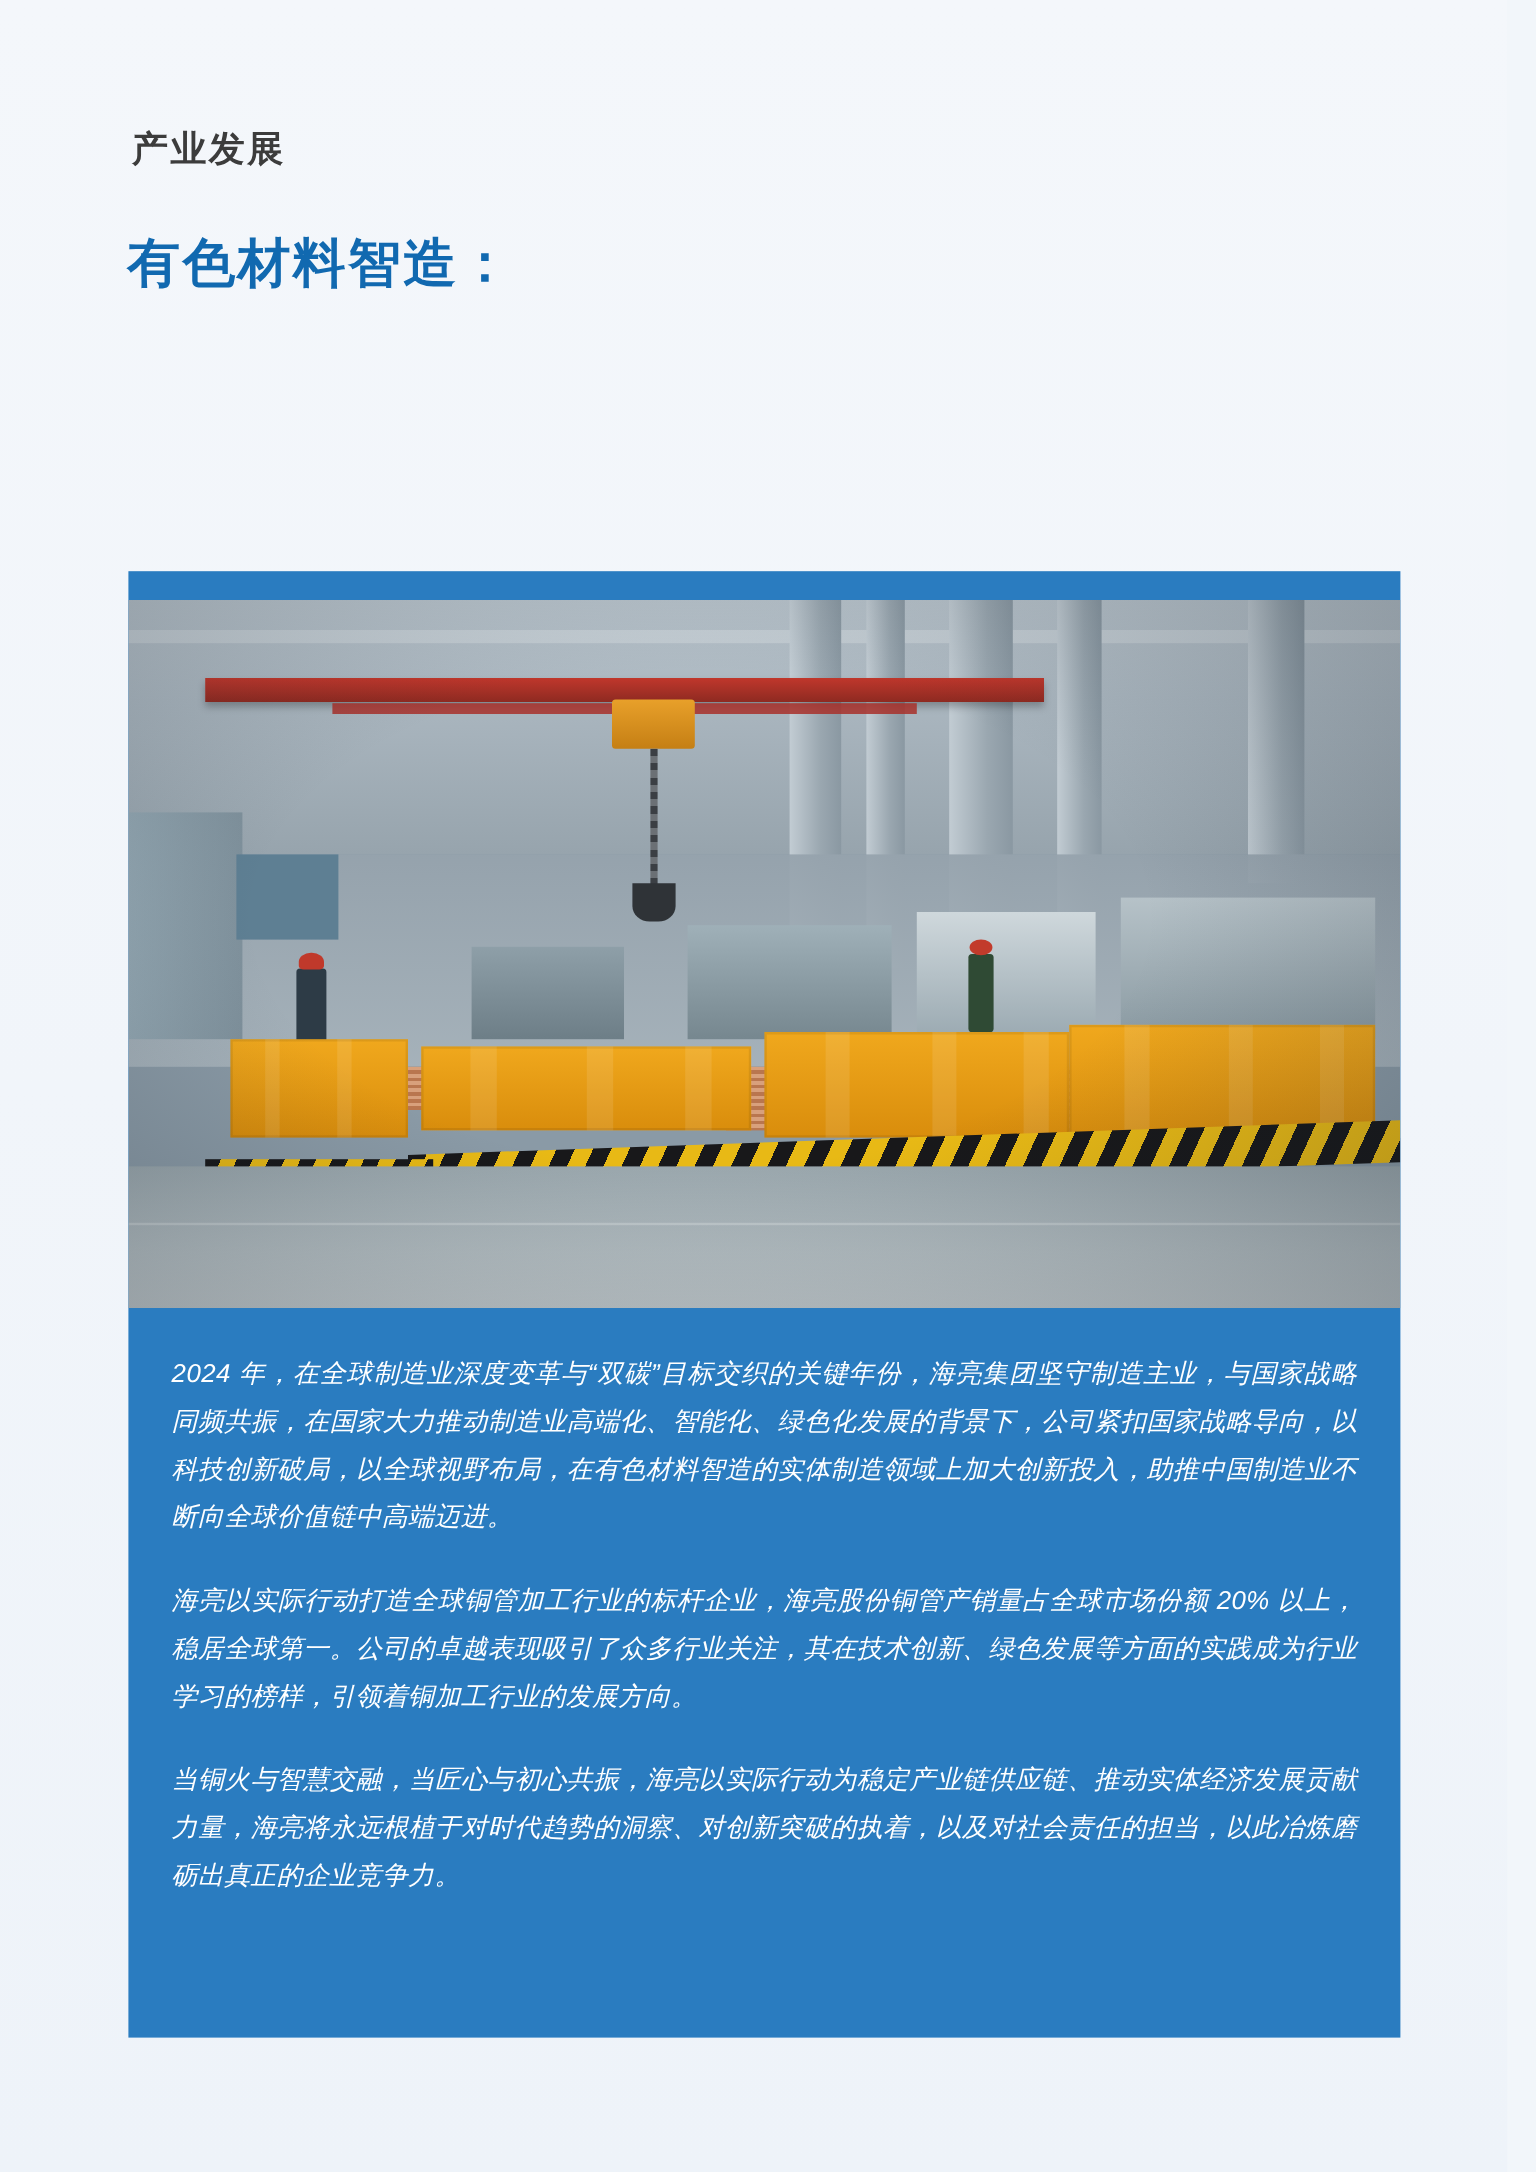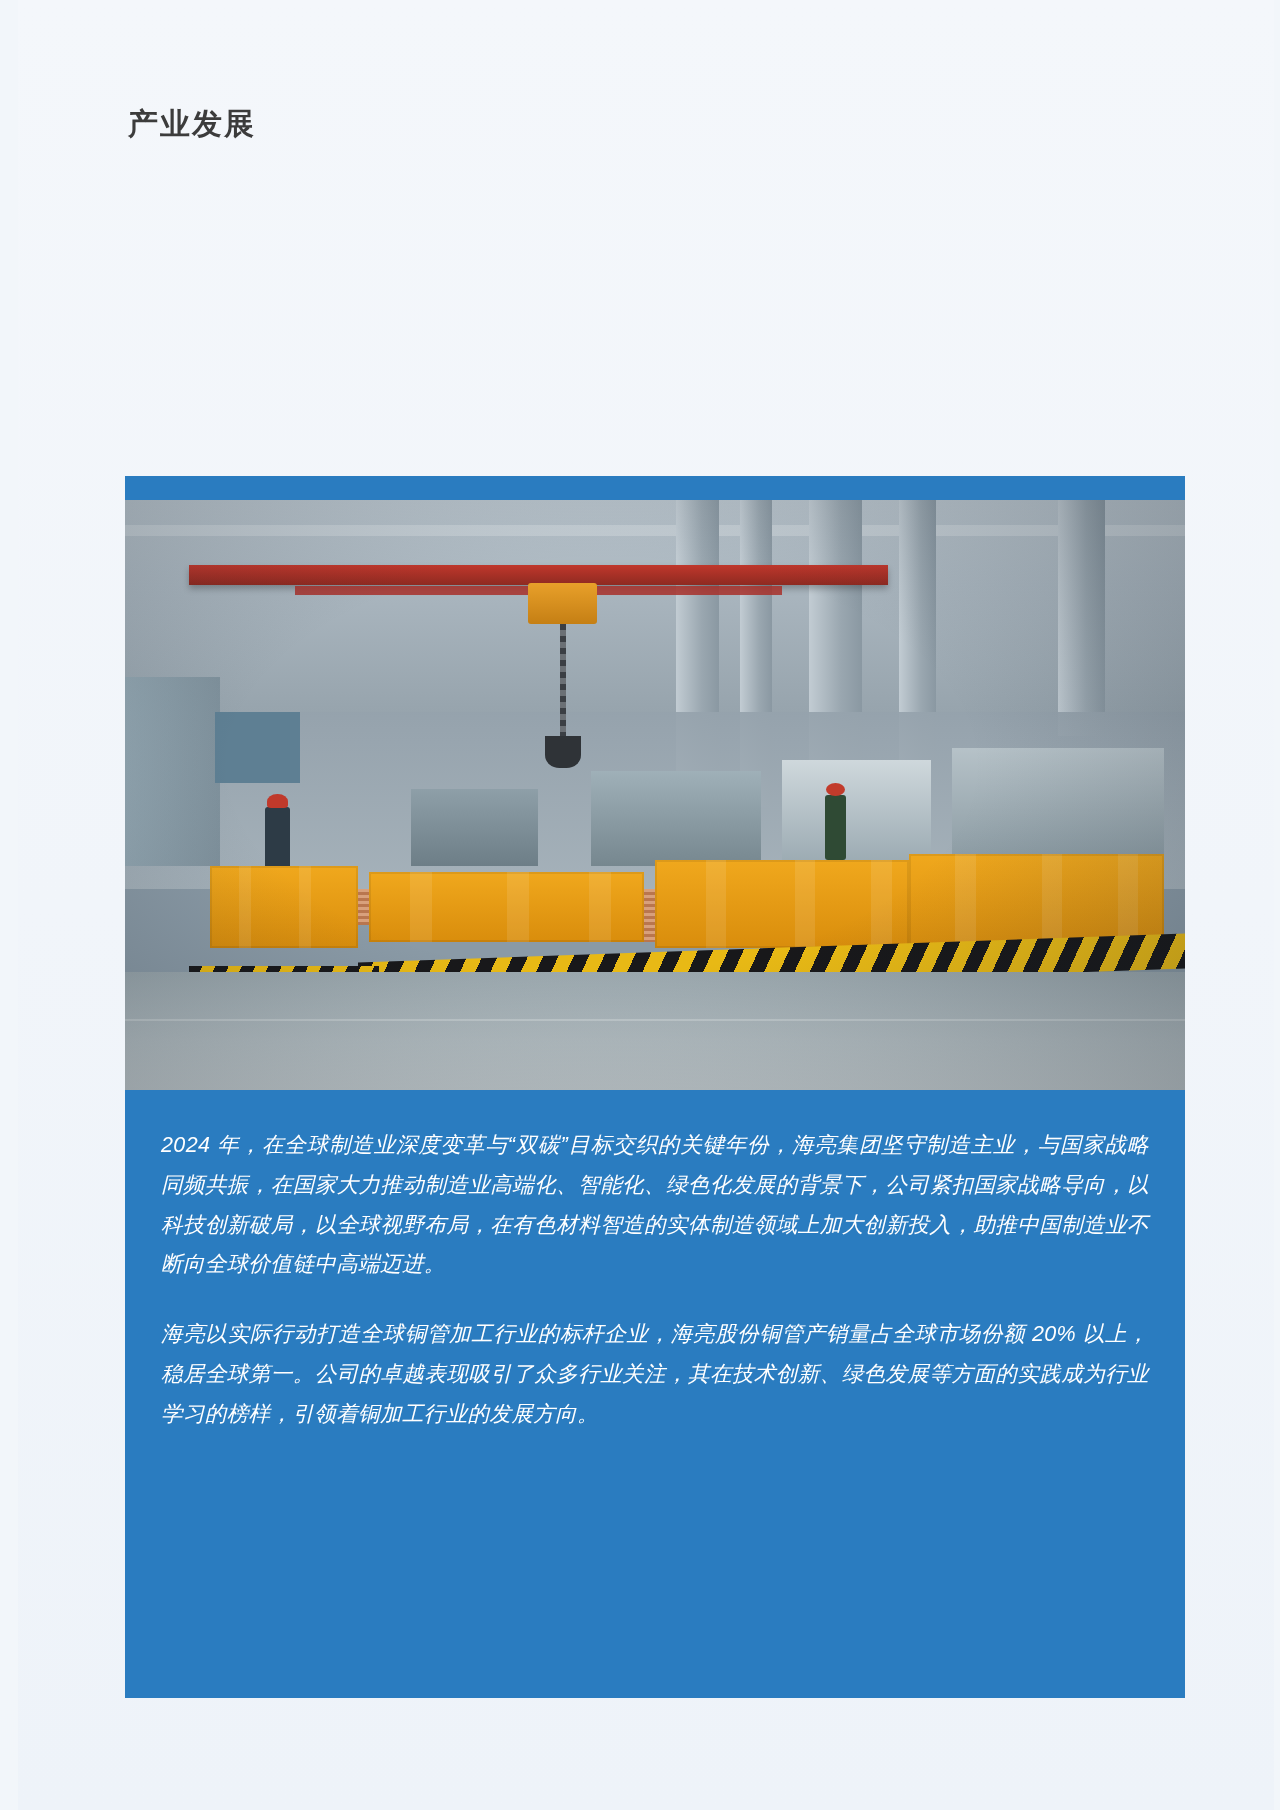--- a/index.html
+++ b/index.html
@@ -11,21 +11,20 @@
     font-family: "Liberation Sans", sans-serif;
     overflow: hidden;
     position: relative;
   }
 
   .page {
     width: 1256px;
     height: 1810px;
     position: relative;
     background: linear-gradient(180deg, #f4f7fb 0%, #eef3f9 100%);
-    margin-left: 18px;
   }
 
   
   .kicker {
     position: absolute;
     left: 110px;
     top: 104px;
     font-size: 30px;
     font-weight: 700;
     color: #3c3c3c;
@@ -231,20 +230,21 @@
   .para:last-child { margin-bottom: 0; }
 </style>
 </head>
 <body>
 
 <div class="page">
 
   <div class="kicker">产业发展</div>
 
   <div class="title-block">
+    <div class="title-line1">有色材料智造：</div>
   </div>
 
   <div class="card">
 
     <div class="photo">
       <div class="photo-inner">
         <div class="ph-ceiling"></div>
         <div class="ph-col c1"></div>
         <div class="ph-col c2"></div>
         <div class="ph-col c3"></div>
@@ -295,16 +295,17 @@
         <div class="ph-hazard"></div>
         <div class="ph-hazard2"></div>
         <div class="ph-floor"></div>
         <div class="ph-vig"></div>
       </div>
     </div>
 
     <div class="card-text">
       <p class="para">2024 年，在全球制造业深度变革与“双碳”目标交织的关键年份，海亮集团坚守制造主业，与国家战略同频共振，在国家大力推动制造业高端化、智能化、绿色化发展的背景下，公司紧扣国家战略导向，以科技创新破局，以全球视野布局，在有色材料智造的实体制造领域上加大创新投入，助推中国制造业不断向全球价值链中高端迈进。</p>
       <p class="para">海亮以实际行动打造全球铜管加工行业的标杆企业，海亮股份铜管产销量占全球市场份额 20% 以上，稳居全球第一。公司的卓越表现吸引了众多行业关注，其在技术创新、绿色发展等方面的实践成为行业学习的榜样，引领着铜加工行业的发展方向。</p>
+      <p class="para">当铜火与智慧交融，当匠心与初心共振，海亮以实际行动为稳定产业链供应链、推动实体经济发展贡献力量，海亮将永远根植于对时代趋势的洞察、对创新突破的执着，以及对社会责任的担当，以此冶炼磨砺出真正的企业竞争力。</p>
     </div>
 
   </div>
 </div>
 
 </body></html>

